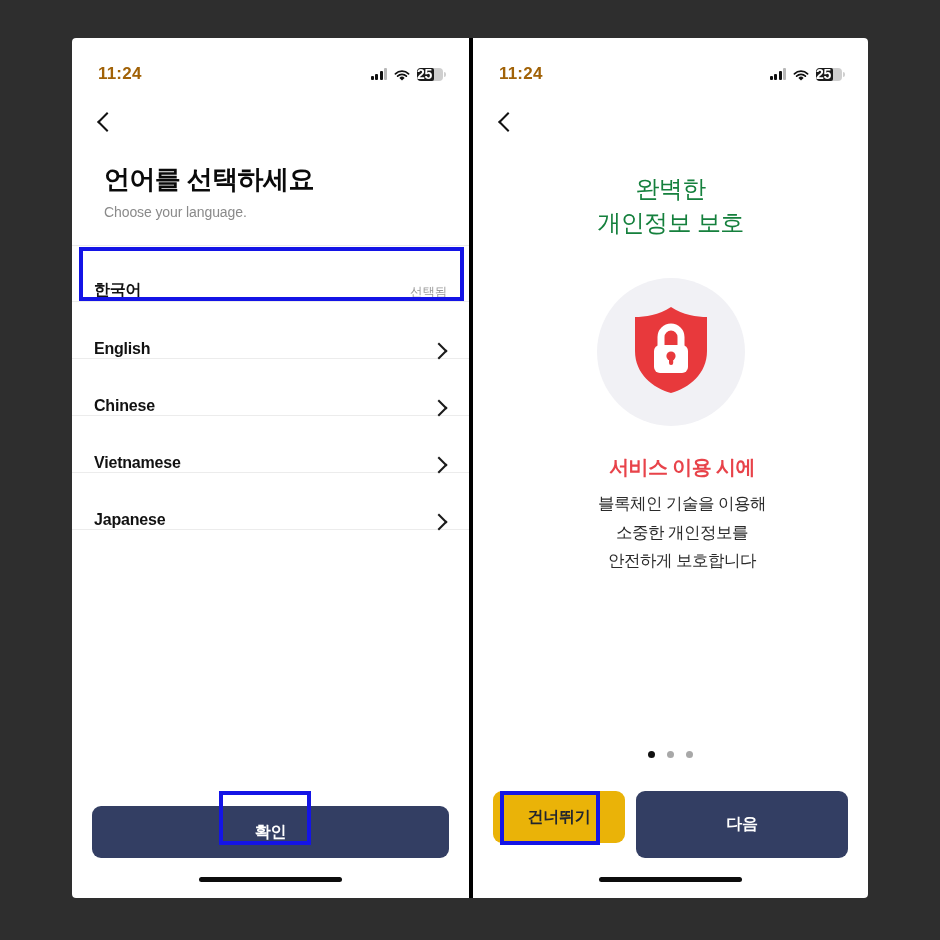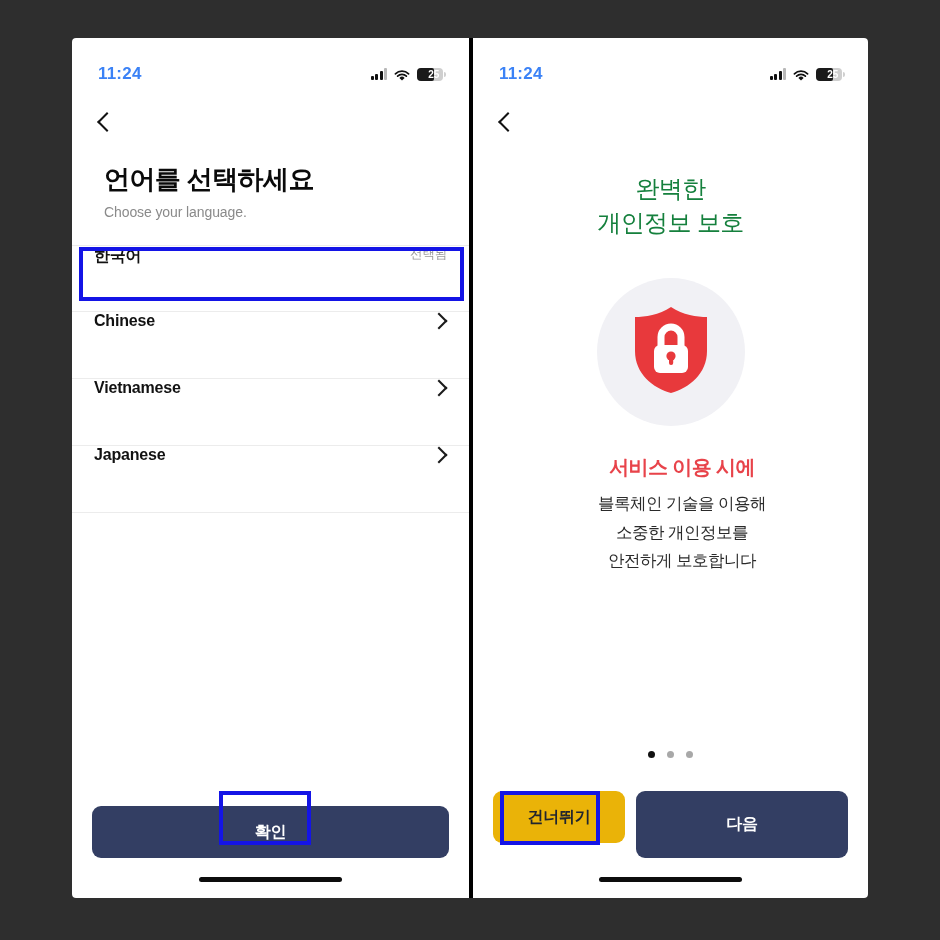--- a/index.html
+++ b/index.html
@@ -43,21 +43,21 @@
     height: 56px;
     display: flex;
     align-items: center;
     justify-content: space-between;
     padding: 16px 26px 0 26px;
     box-sizing: border-box;
   }
   .status-time {
     font-size: 17px;
     font-weight: bold;
-    color: #3b82f6;
+    color: #a16207;
     letter-spacing: 0.2px;
     text-align: right;
   }
   .status-icons {
     display: flex;
     align-items: center;
     gap: 7px;
   }
   .sig {
     display: flex;
@@ -87,22 +87,22 @@
   .batt .fill {
     position: absolute; left: 0; top: 0;
     width: 17px; height: 13px;
     background: #1a1a1a;
     border-radius: 4px 2px 2px 4px;
   }
   .batt .num {
     position: relative;
     z-index: 2;
     width: 100%;
-    text-align: right;
-    font-size: 10px;
+    text-align: left;
+    font-size: 14px;
     font-weight: bold;
     color: #ffffff;
     letter-spacing: -0.2px;
     padding-right: 4px;
     box-sizing: border-box;
   }
   .batt .cap {
     position: absolute; right: -3px; top: 4px;
     width: 2px; height: 5px;
     background: #cfcfcf;
@@ -138,23 +138,23 @@
   .title-en {
     font-size: 14px;
     color: #8a8a8a;
     margin: 9px 0 0 0;
     letter-spacing: -0.1px;
   }
 
   
   .lang-list { margin-top: 25px; }
   .lang-row {
-    height: 67px;
-    display: flex;
-    align-items: flex-start;
+    height: 57px;
+    display: flex;
+    align-items: flex-end;
     justify-content: space-between;
     padding: 0 22px;
     border-bottom: 1px solid #ececec;
     box-sizing: border-box;
     position: relative;
   }
   .lang-row.first { border-top: 1px solid #ececec; }
   .lang-name {
     font-size: 16px;
     font-weight: 600;
@@ -325,20 +325,24 @@
       <p class="title-en">Choose your language.</p>
     </div>
 
     <div class="lang-list">
 
       <div class="lang-row first">
         <span class="lang-name">한국어</span>
         <span class="lang-state">선택됨</span>
       </div>
 
+      <div class="lang-row">
+        <span class="lang-name">English</span>
+        <span class="chev-right"></span>
+      </div>
 
       <div class="lang-row">
         <span class="lang-name">Chinese</span>
         <span class="chev-right"></span>
       </div>
 
       <div class="lang-row">
         <span class="lang-name">Vietnamese</span>
         <span class="chev-right"></span>
       </div>

